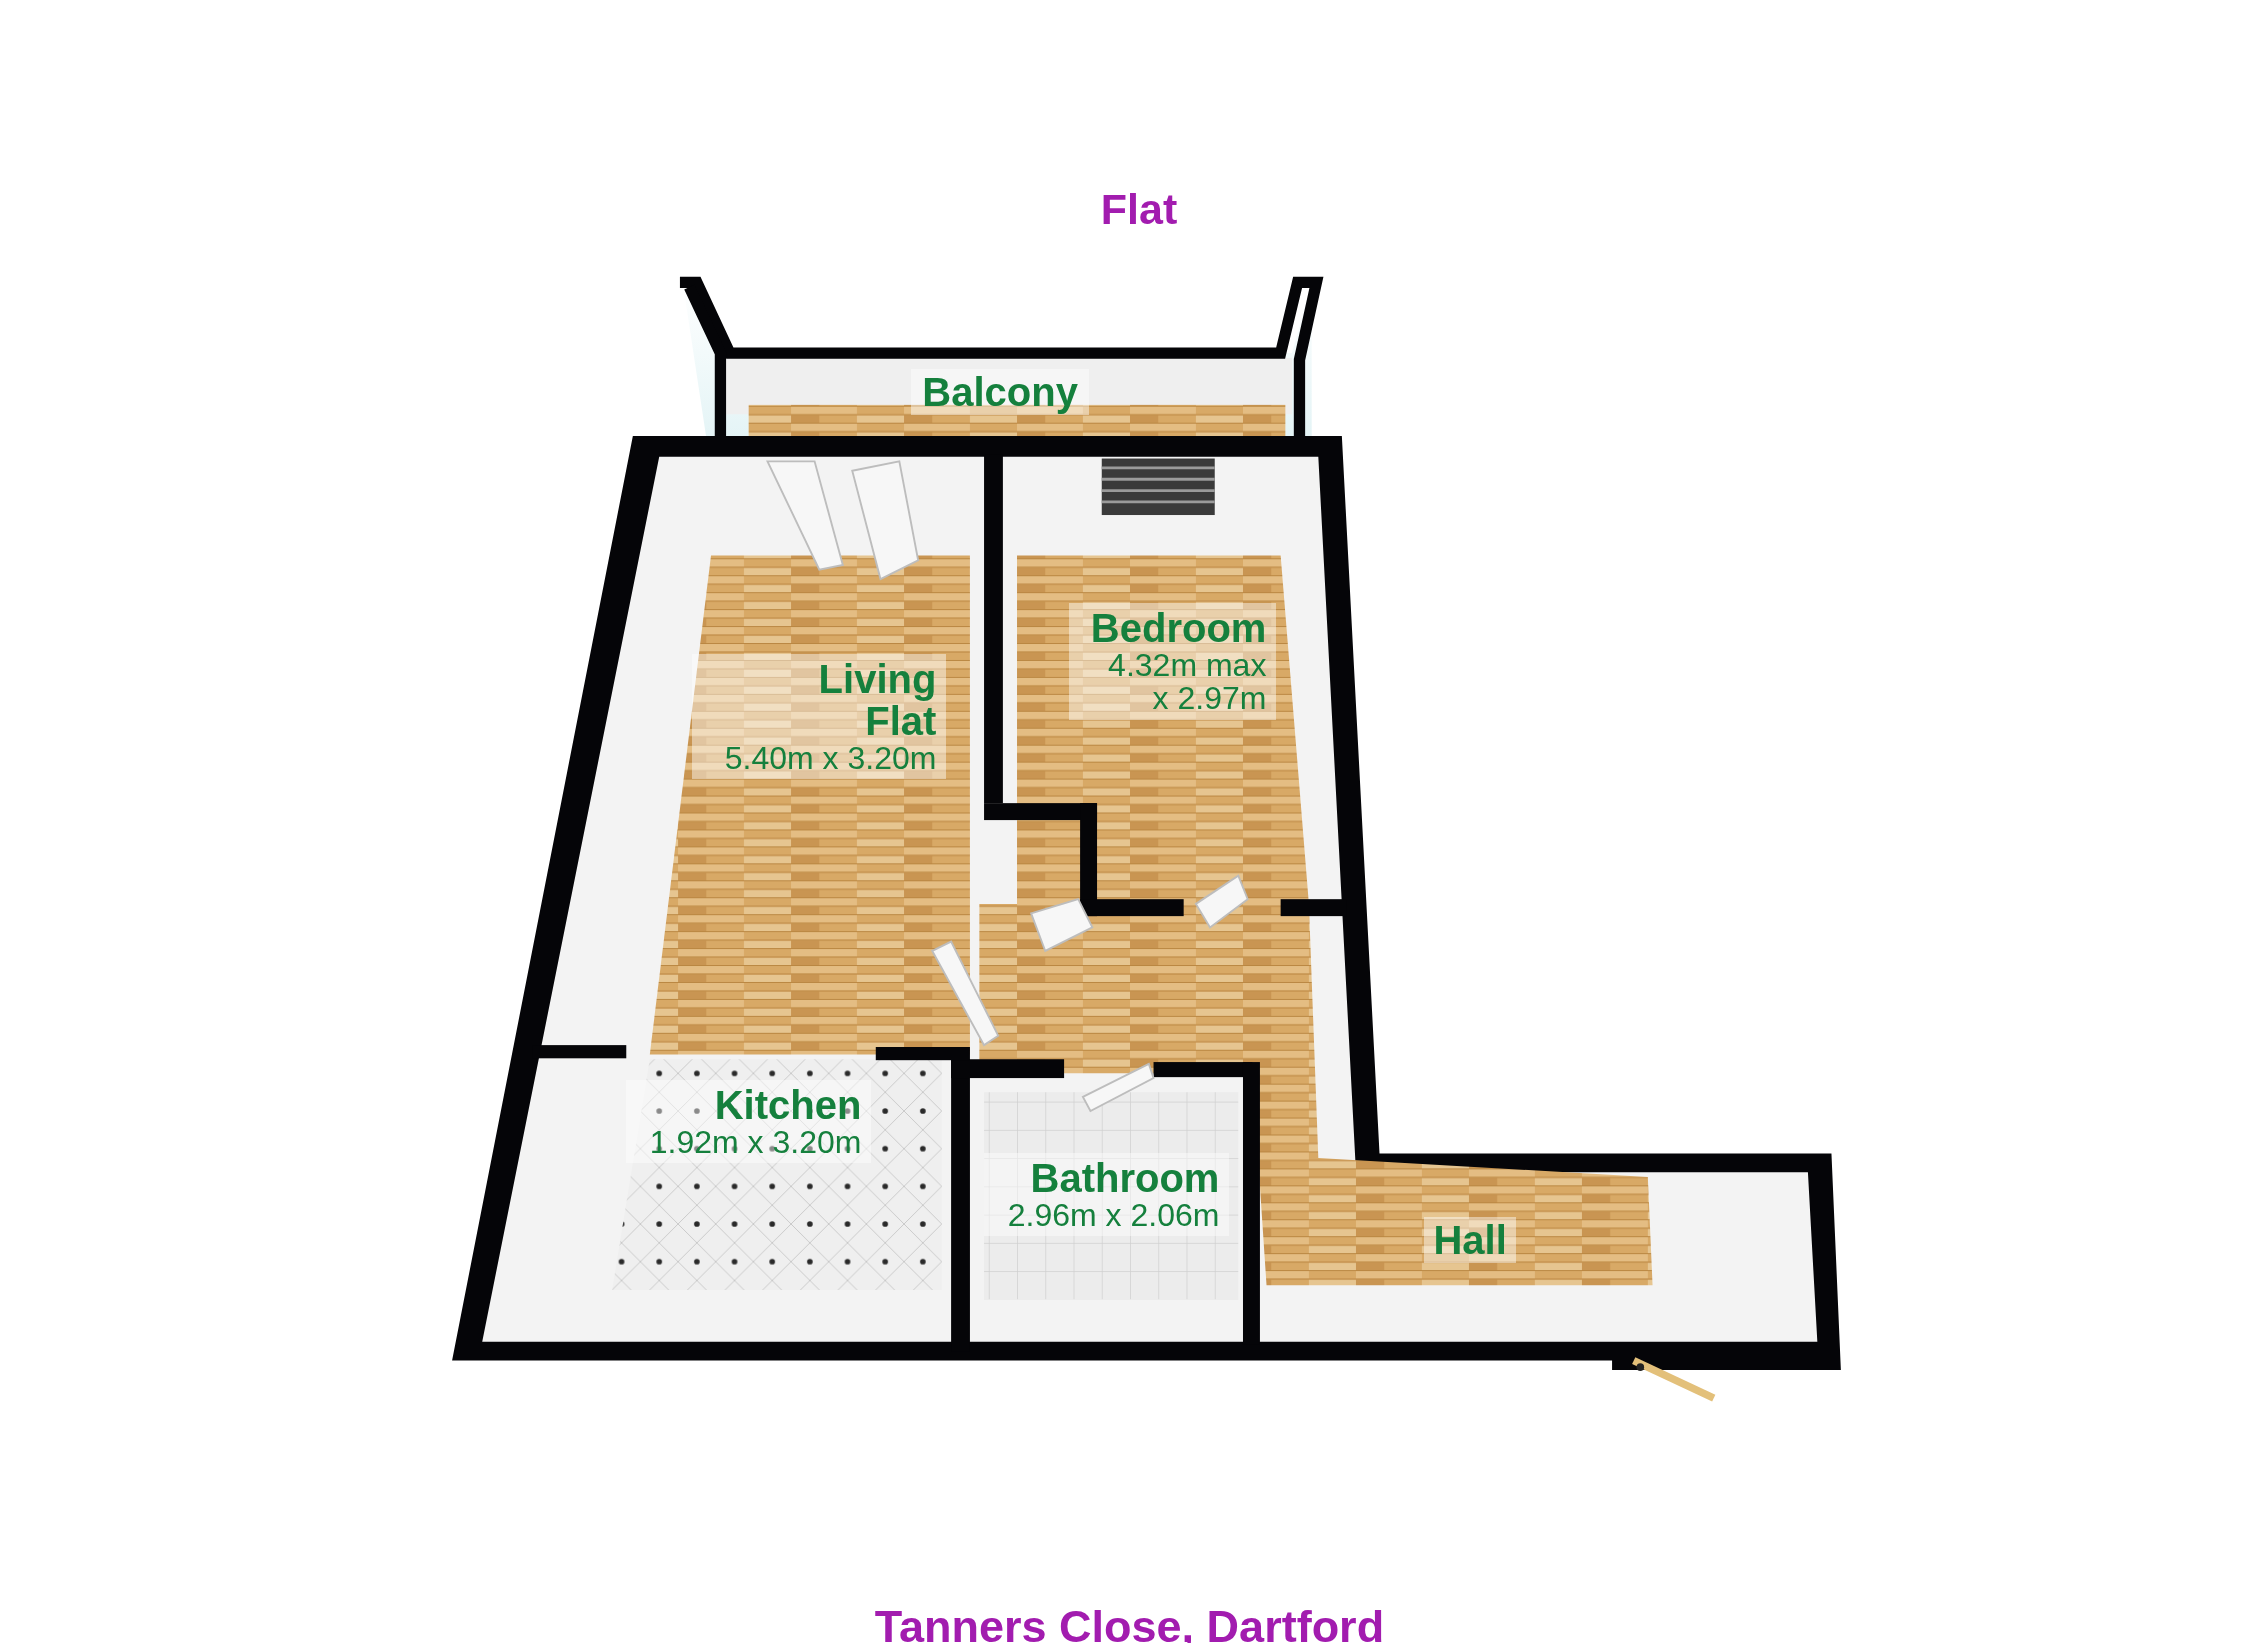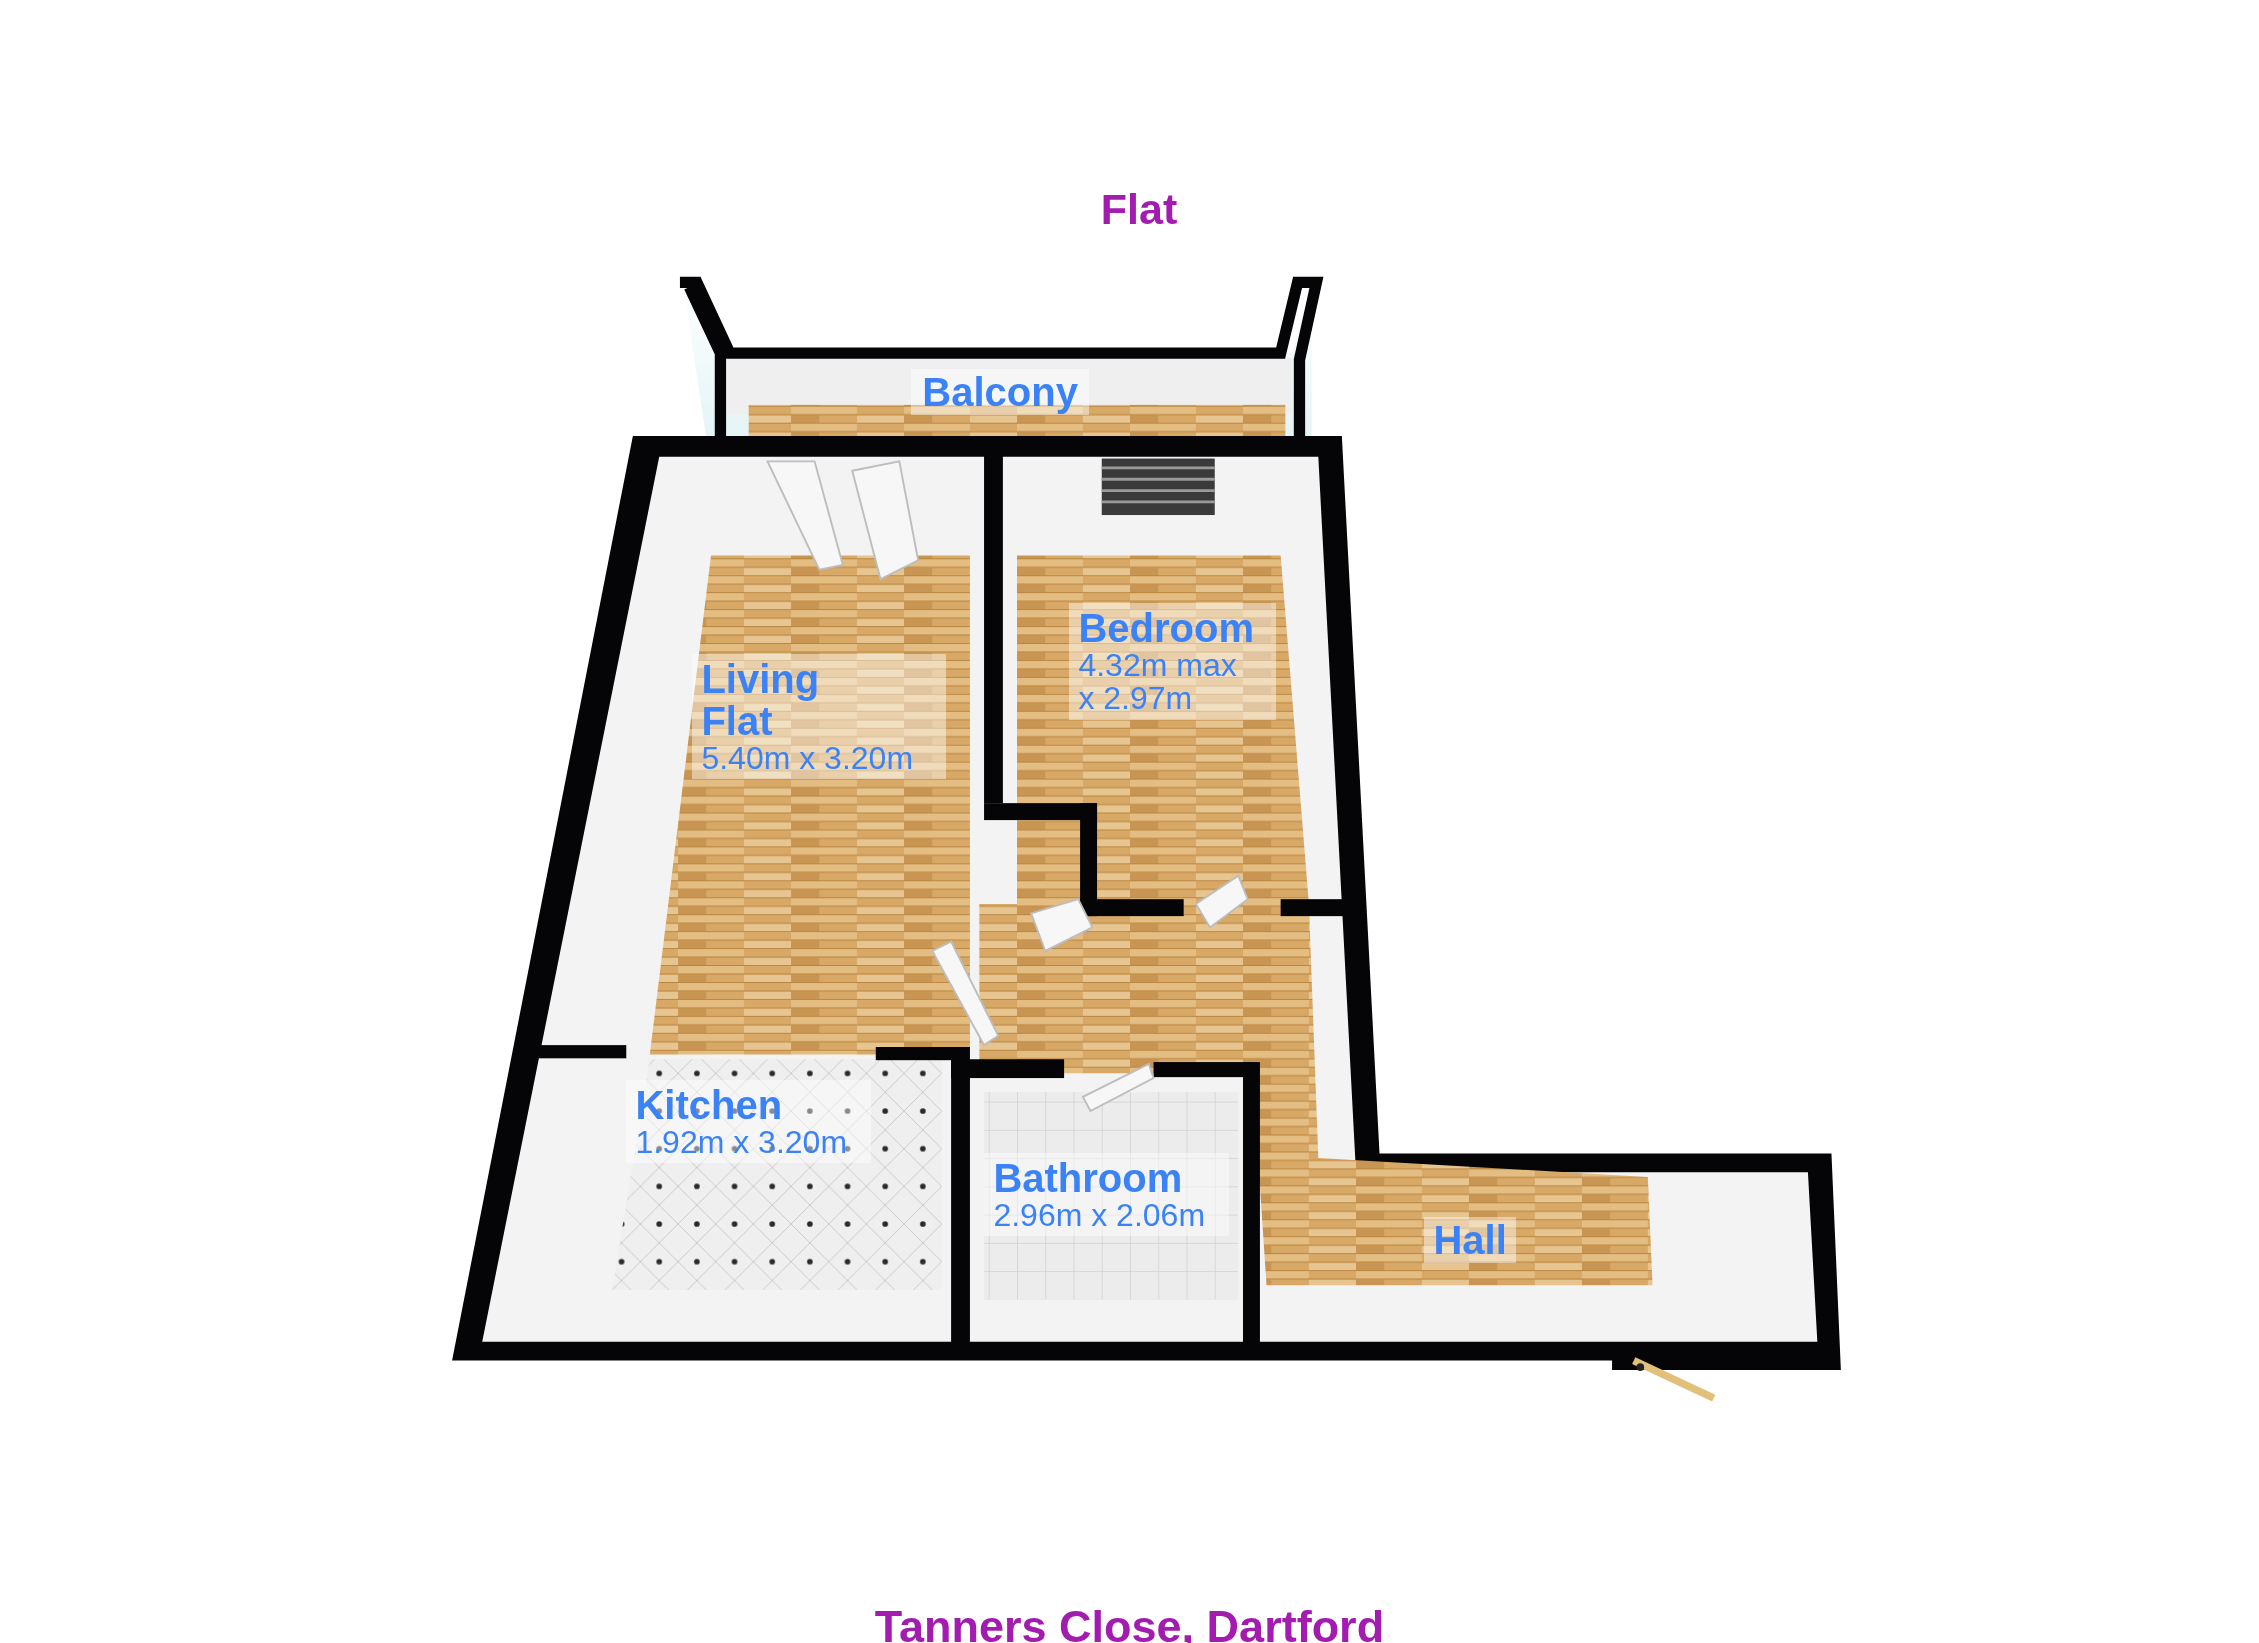--- a/index.html
+++ b/index.html
@@ -1,20 +1,20 @@
 <!DOCTYPE html>
 <html style="font-size:15px"><head>
 <meta charset="utf-8">
 <style>
   html, body { margin: 0; padding: 0; background: #ffffff; }
   body { width: 2260px; height: 1643px; position: relative; overflow: hidden;
          font-family: "Liberation Sans", sans-serif; }
   .title { position: absolute; font-weight: bold; color: #a21caf; text-align: center; }
   #plan { position: absolute; left: 0; top: 0; width: 2260px; height: 1643px; }
-  .label { position: absolute; text-align: left; color: #3b82f6;
+  .label { position: absolute; text-align: right; color: #15803d;
            background: rgba(255,255,255,0.45); padding: 3.8px 9.4px; line-height: 1.05; }
   .label .name { font-weight: bold; font-size: 40px; display: block; }
   .label .dim { font-size: 32px; display: block; }
 </style>
 </head>
 <body>
 
 <div class="title" style="left:1045px; top:185px; width:188px; font-size:43px;">Flat</div>
 
 <svg id="plan" viewBox="0 0 2400 1745">

